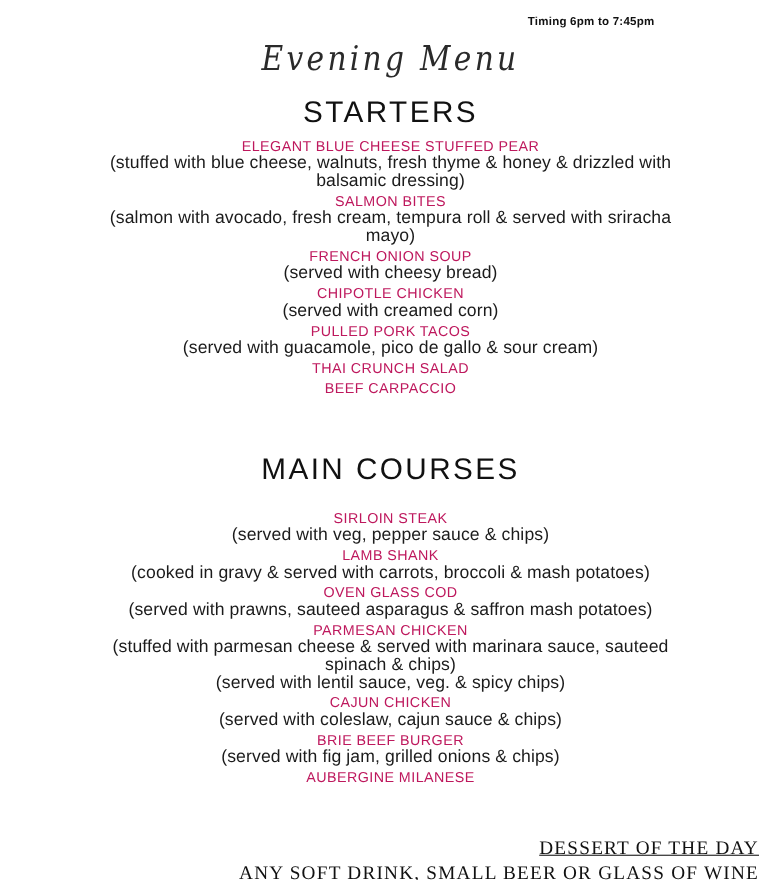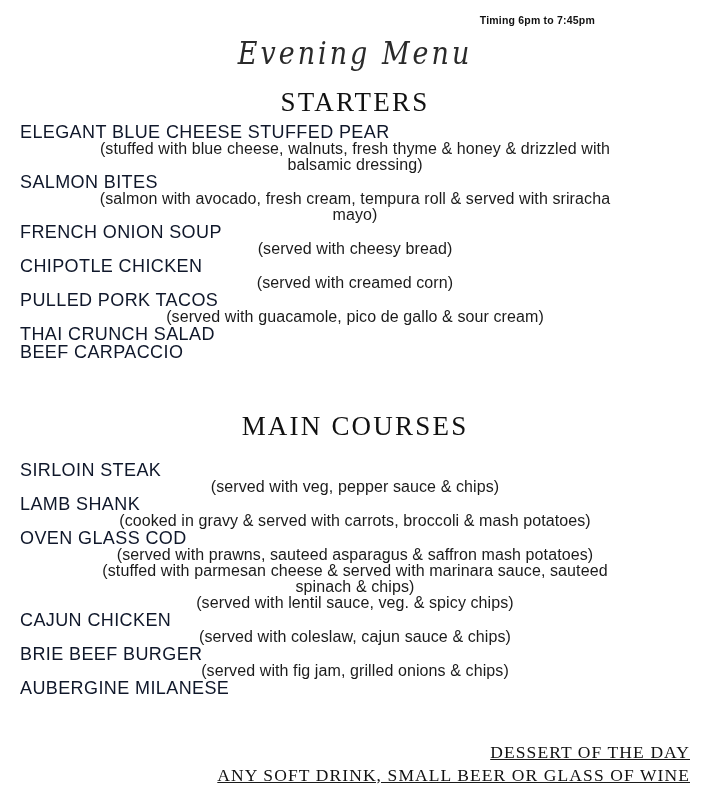--- a/index.html
+++ b/index.html
@@ -35,36 +35,36 @@
     font-family: "DejaVu Serif", serif;
     font-style: italic;
     font-size: 27px;
     letter-spacing: 3px;
     color: #2a2a2a;
     margin-top: 12px;
     transform: scaleY(1.15);
   }
   .section-heading {
     text-align: center;
-    font-family: Liberation Serif, serif;
+    font-family: Liberation Sans, sans-serif;
     font-size: 27px;
     letter-spacing: 2.2px;
     color: #111;
     margin-top: 18px;
     margin-bottom: 6px;
   }
   .section-heading.main {
     margin-top: 50px;
     margin-bottom: 20px;
   }
   .item {
-    text-align: left;
-    font-size: 18px;
+    text-align: center;
+    font-size: 13px;
     letter-spacing: 0.4px;
-    color: #0f172a;
+    color: #be185d;
     line-height: 17px;
     margin-top: 1px;
   }
   .desc {
     text-align: center;
     font-size: 16px;
     letter-spacing: 0.1px;
     color: #1b1b1b;
     line-height: 16px;
     margin-top: 0px;
@@ -124,20 +124,21 @@
 
   <div class="item">SIRLOIN STEAK</div>
   <div class="desc">(served with veg, pepper sauce &amp; chips)</div>
 
   <div class="item">LAMB SHANK</div>
   <div class="desc">(cooked in gravy &amp; served with carrots, broccoli &amp; mash potatoes)</div>
 
   <div class="item">OVEN GLASS COD</div>
   <div class="desc">(served with prawns, sauteed asparagus &amp; saffron mash potatoes)</div>
 
+  <div class="item">PARMESAN CHICKEN</div>
   <div class="desc">(stuffed with parmesan cheese &amp; served with marinara sauce, sauteed spinach &amp; chips)</div>
 
   <div class="desc">(served with lentil sauce, veg. &amp; spicy chips)</div>
 
   <div class="item">CAJUN CHICKEN</div>
   <div class="desc">(served with coleslaw, cajun sauce &amp; chips)</div>
 
   <div class="item">BRIE BEEF BURGER</div>
   <div class="desc">(served with fig jam, grilled onions &amp; chips)</div>
 

